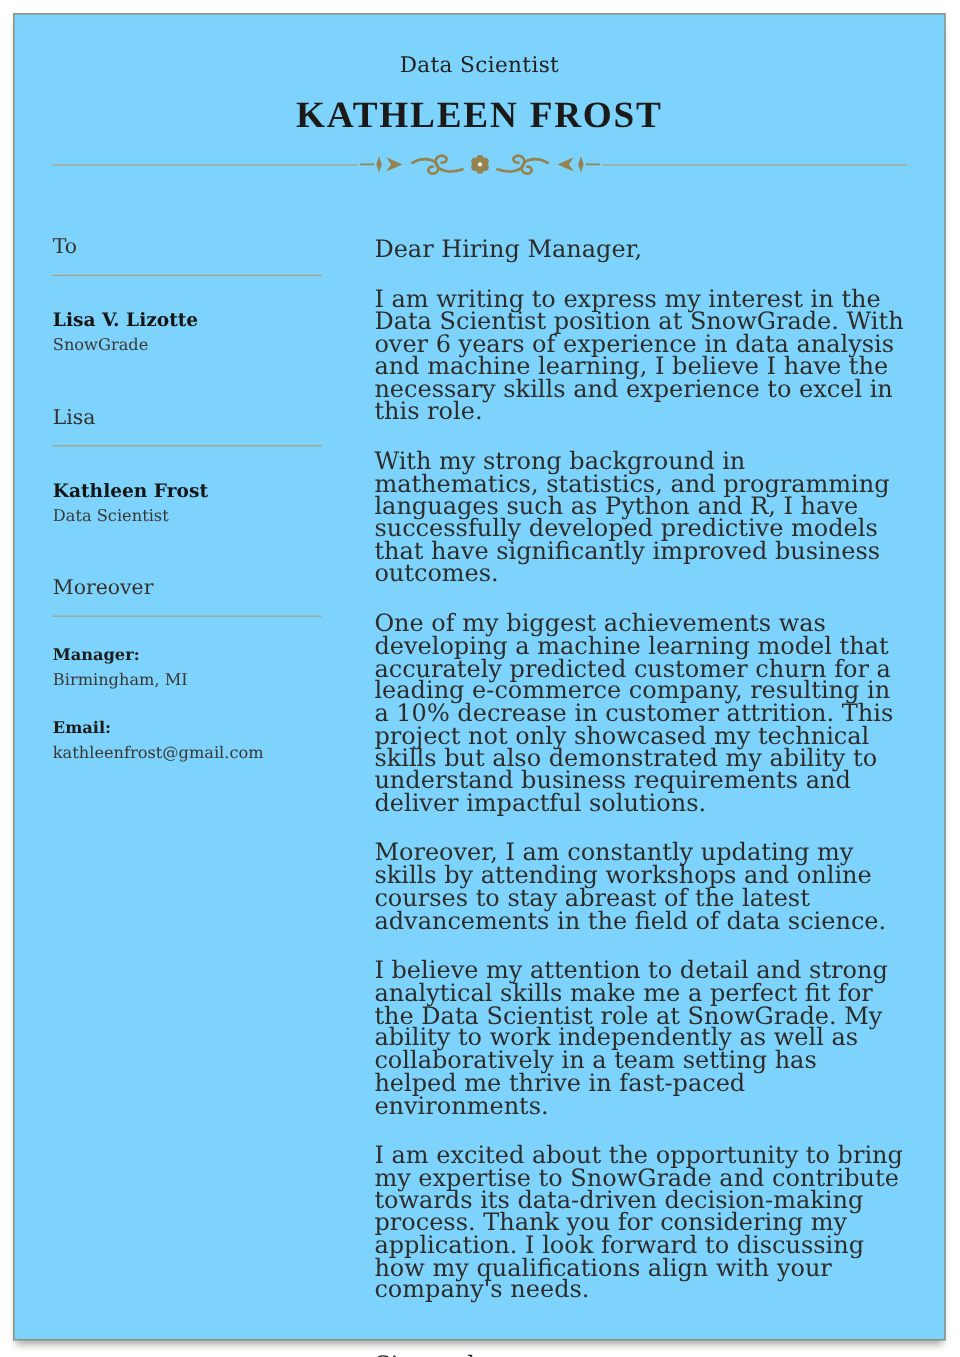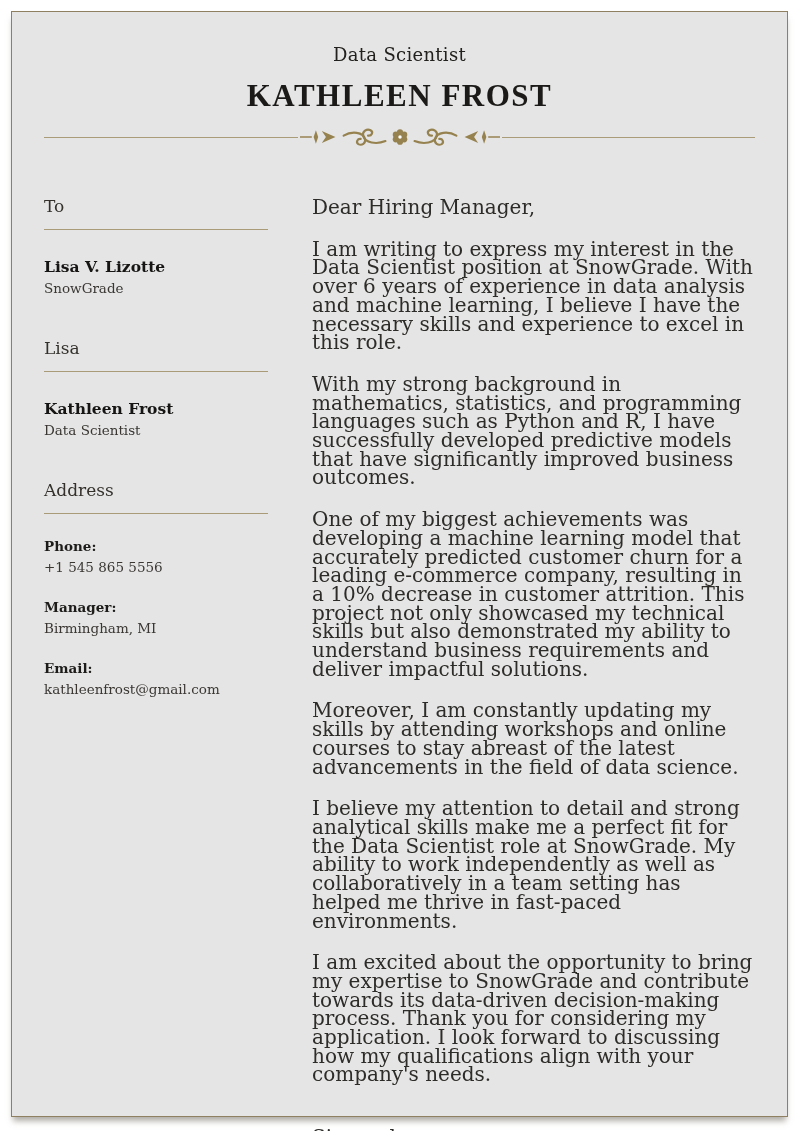--- a/index.html
+++ b/index.html
@@ -8,21 +8,21 @@
     width: 800px; height: 1131px;
     background: #ffffff;
     font-family: "DejaVu Serif", serif;
     position: relative;
     overflow: hidden;
   }
   .page {
     position: absolute;
     left: 11px; top: 11px;
     width: 777px; height: 1106px;
-    background: #e5e5e5;
+    background: #7dd3fc;
     border: 1px solid #8e8061;
     box-shadow: 0 6px 6px -2px rgba(110,104,92,0.55);
     padding: 32px 32px 0 32px;
   }
   
   .header { text-align: center; }
   .job-title {
     font-size: 18px;
     color: #23211e;
     letter-spacing: 0.3px;
@@ -145,25 +145,21 @@
         <div class="side-sub">SnowGrade</div>
       </div>
 
       <div class="side-section">
         <div class="side-heading">Lisa</div>
         <div class="side-name">Kathleen Frost</div>
         <div class="side-sub">Data Scientist</div>
       </div>
 
       <div class="side-section">
-        <div class="side-heading">Address</div>
-        <div class="detail-item">
-          <div class="detail-label">Phone:</div>
-          <div class="detail-value">+1 545 865 5556</div>
-        </div>
+        <div class="side-heading">Moreover</div>
         <div class="detail-item">
           <div class="detail-label">Manager:</div>
           <div class="detail-value">Birmingham, MI</div>
         </div>
         <div class="detail-item">
           <div class="detail-label">Email:</div>
           <div class="detail-value">kathleenfrost@gmail.com</div>
         </div>
       </div>
     </aside>

